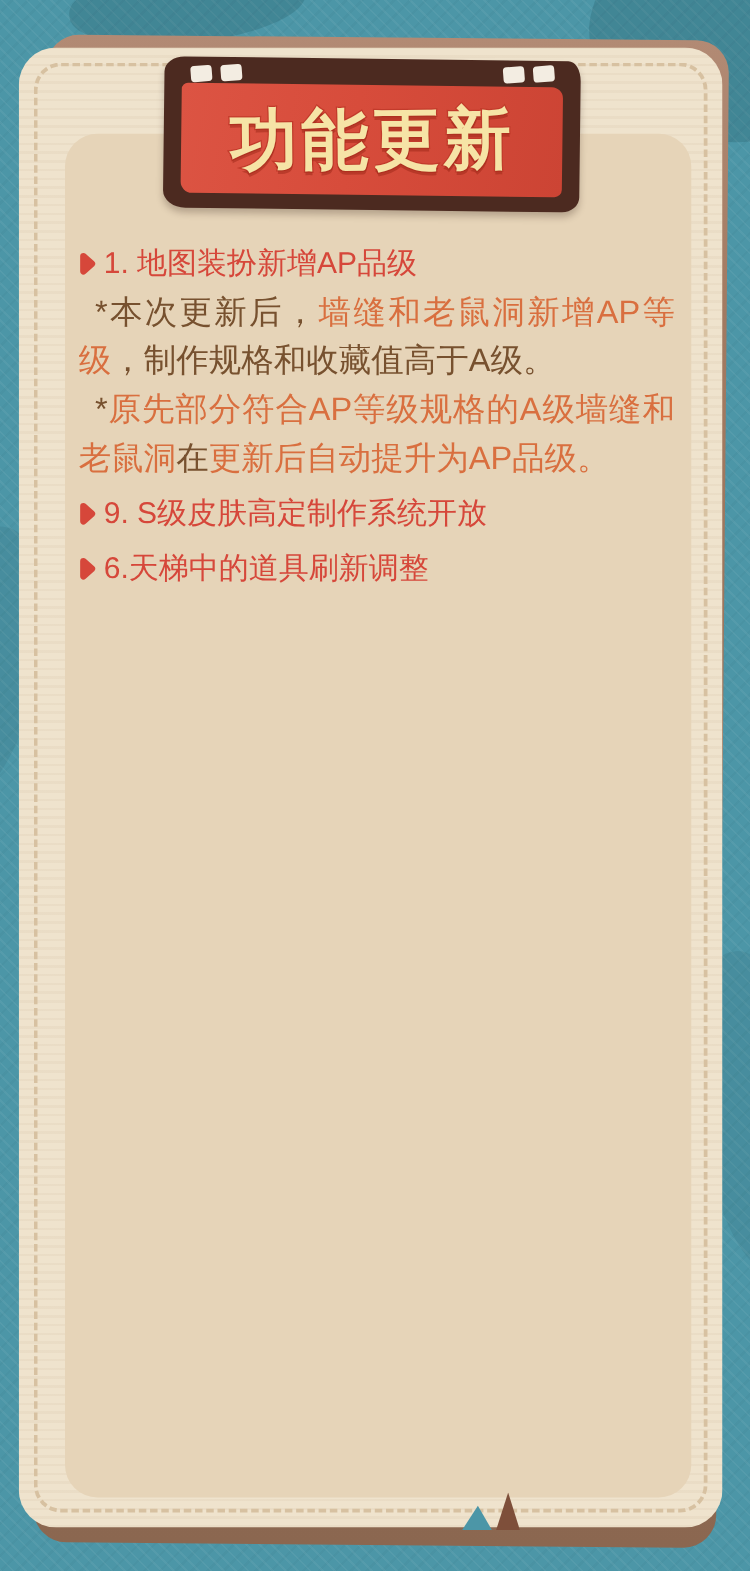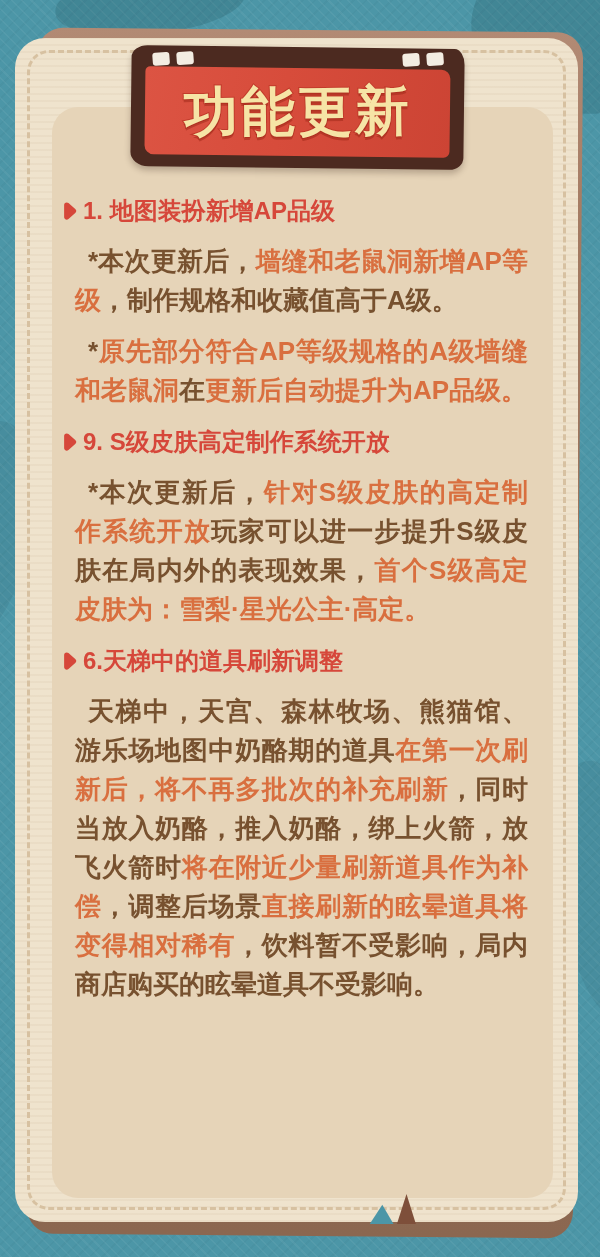--- a/index.html
+++ b/index.html
@@ -49,31 +49,31 @@
   }
   .dashed-border{
     position:absolute;inset:12px;border:3px dashed var(--dash);border-radius:22px;
   }
   .panel{
     position:absolute;left:37px;right:25px;top:69px;bottom:24px;
     background:var(--panel);border-radius:26px;
   }
   .content{
     position:absolute;left:11px;right:13px;top:84px;
-    font-size:26px;line-height:39px;font-weight:bold;
+    font-size:26px;line-height:39px;font-weight:normal;
     color:var(--body-brown);
     text-align:justify;
   }
   .sec-heading{
     color:var(--heading-red);font-size:24px;line-height:39px;margin:5px 0 0 0;
     display:flex;align-items:center;gap:5px;
   }
   .sec-heading:first-child{margin-top:0;}
   .bullet{flex:0 0 auto;color:var(--heading-red);display:block;}
-  .body-para{margin:12px;text-indent:13px;}
+  .body-para{margin:0;text-indent:13px;}
   .run.brown{color:var(--body-brown);}
   .run.orange{color:var(--hl-orange);}
 
   .notch{position:absolute;left:352px;bottom:-2px;width:56px;height:30px;}
   .notch-cut{position:absolute;left:0;bottom:0;width:34px;height:22px;
     background:var(--teal);clip-path:polygon(8% 100%, 45% 12%, 78% 100%);}
   .notch-spike{position:absolute;left:26px;bottom:0;width:26px;height:30px;
     background:#7E4F3A;clip-path:polygon(15% 100%, 52% 0%, 88% 100%);}
 
   .banner{
@@ -130,28 +130,26 @@
             <span>1. 地图装扮新增AP品级</span>
           </div>
           <p class="body-para"><span class="run brown">*本次更新后，</span><span class="run orange">墙缝和老鼠洞新增AP等级</span><span class="run brown">，制作规格和收藏值高于A级。</span></p>
           <p class="body-para"><span class="run brown">*</span><span class="run orange">原先部分符合AP等级规格的A级墙缝和老鼠洞</span><span class="run brown">在</span><span class="run orange">更新后自动提升为AP品级。</span></p>
           <div class="sec-heading">
             <svg class="bullet" width="15" height="20" viewBox="0 0 20 26">
               <path d="M5 5 L14 13 L5 21 Z" fill="currentColor" stroke="currentColor" stroke-width="7" stroke-linejoin="round" stroke-linecap="round"></path>
             </svg>
             <span>9. S级皮肤高定制作系统开放</span>
           </div>
-          <p class="body-para"><span class="run brown">*本次更新后，</span><span class="run orange">针对S级皮肤的高定制作系统开放</span><span class="run brown">玩家可以进一步提升S级皮肤在局内外的表现效果，</span><span class="run orange">首个S级高定皮肤为：雪梨·星光公主·高定。</span></p>
           <div class="sec-heading">
             <svg class="bullet" width="15" height="20" viewBox="0 0 20 26">
               <path d="M5 5 L14 13 L5 21 Z" fill="currentColor" stroke="currentColor" stroke-width="7" stroke-linejoin="round" stroke-linecap="round"></path>
             </svg>
             <span>6.天梯中的道具刷新调整</span>
           </div>
-          <p class="body-para"><span class="run brown">天梯中，天宫、森林牧场、熊猫馆、游乐场地图中奶酪期的道具</span><span class="run orange">在第一次刷新后，将不再多批次的补充刷新</span><span class="run brown">，同时当放入奶酪，推入奶酪，绑上火箭，放飞火箭时</span><span class="run orange">将在附近少量刷新道具作为补偿</span><span class="run brown">，调整后场景</span><span class="run orange">直接刷新的眩晕道具将变得相对稀有</span><span class="run brown">，饮料暂不受影响，局内商店购买的眩晕道具不受影响。</span></p>
         </div>
     </div>
     <div class="notch">
       <div class="notch-cut"></div>
       <div class="notch-spike"></div>
     </div>
   </div>
 
   <div class="banner">
     <div class="sprocket sp-tl1"></div>

